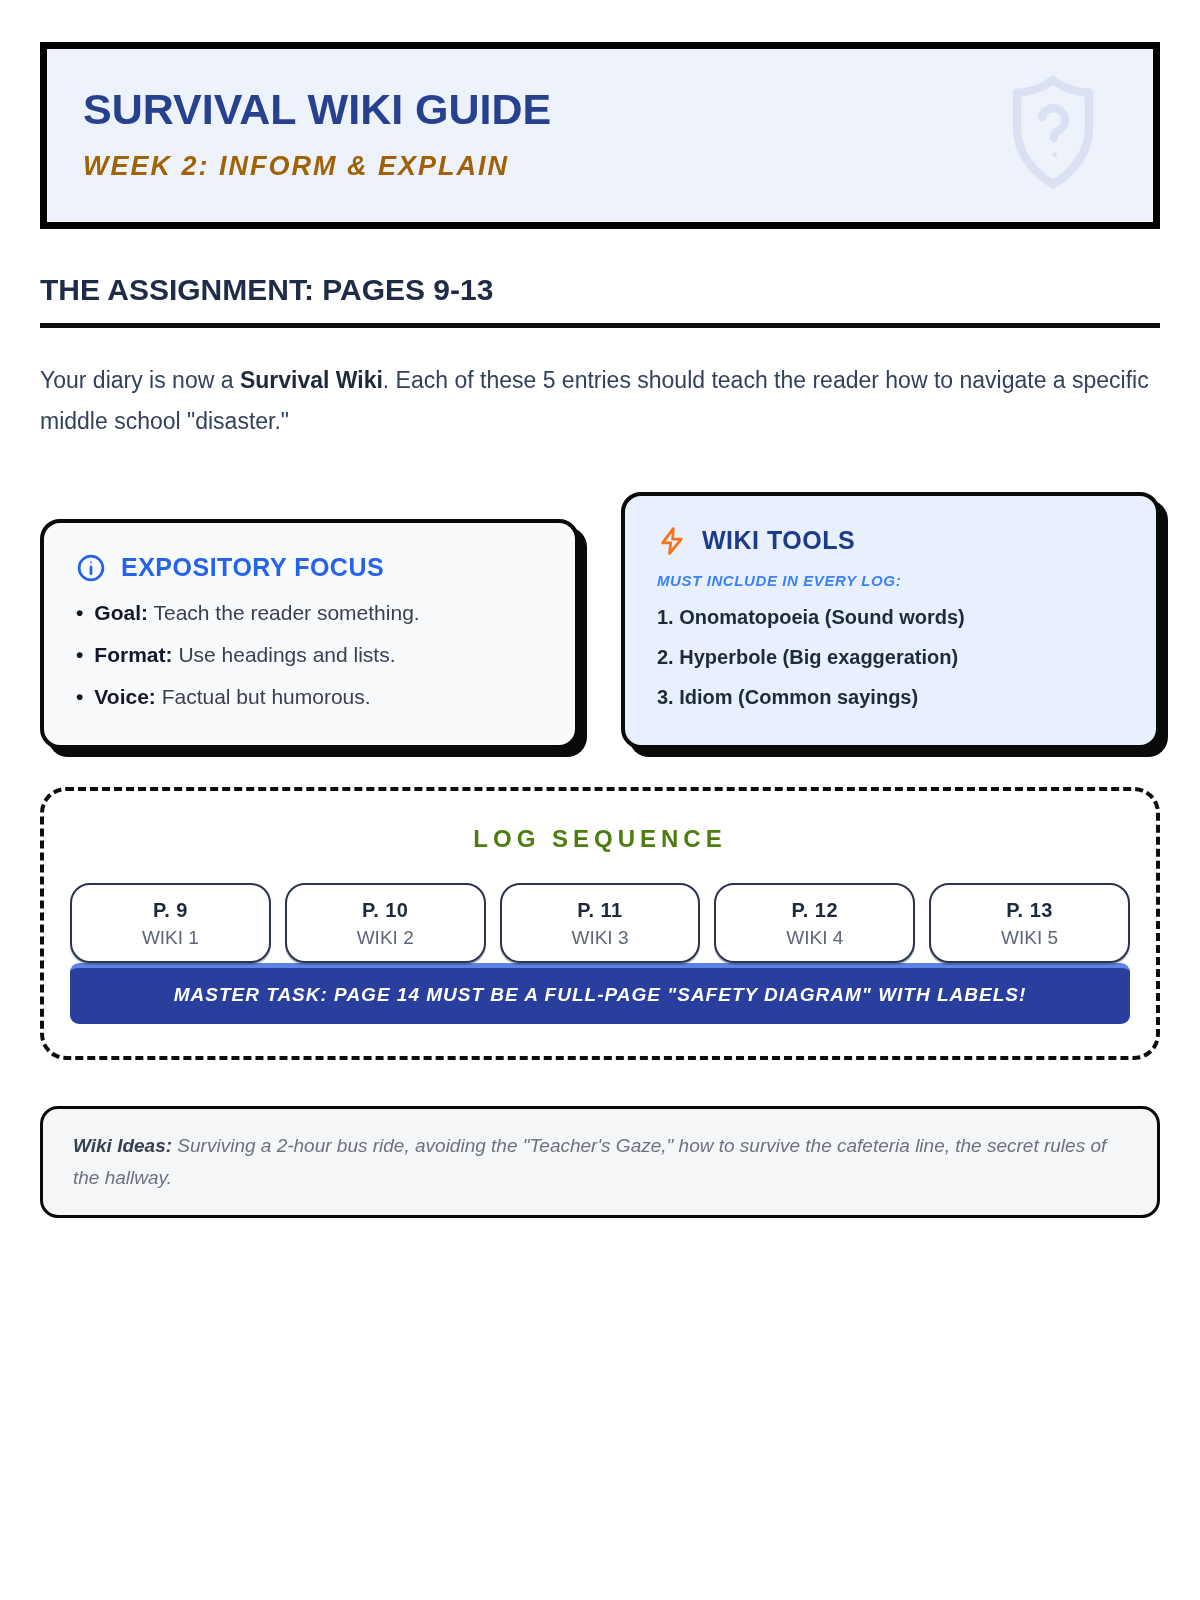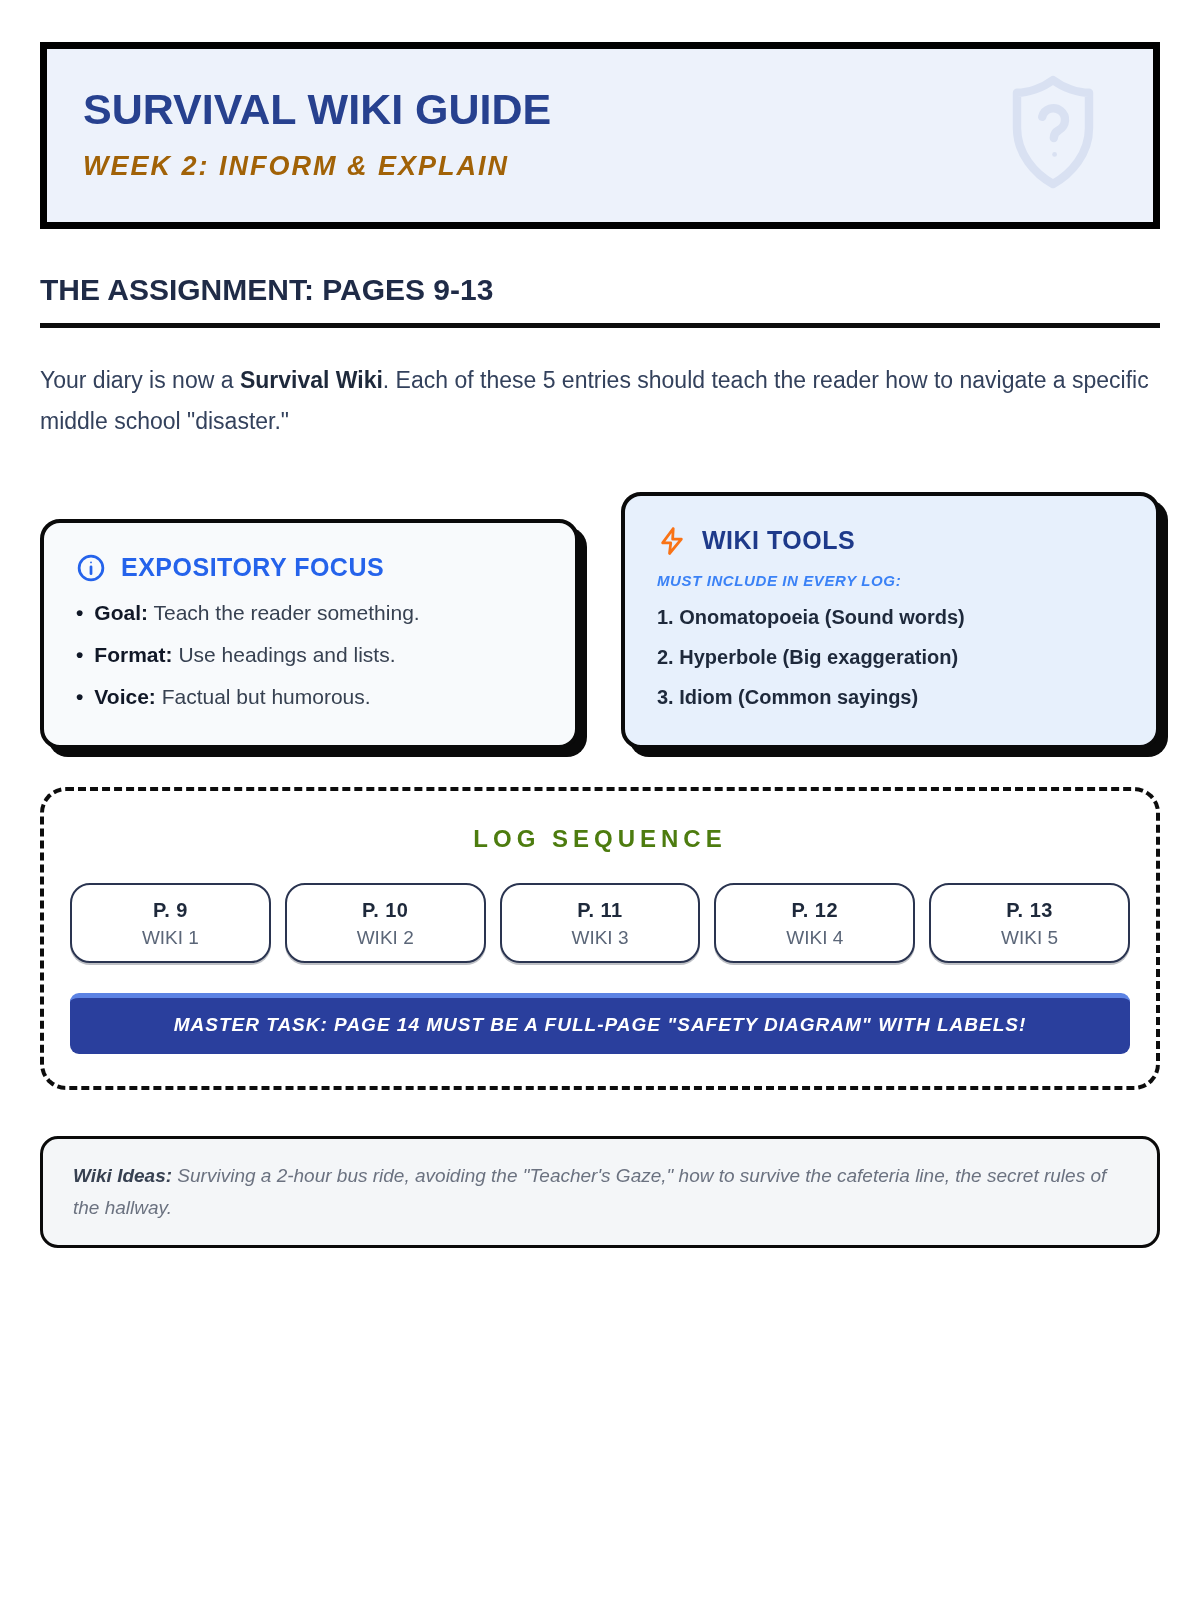--- a/index.html
+++ b/index.html
@@ -137,21 +137,20 @@
     border: 2px solid #2a3450;
     border-radius: 20px;
     text-align: center;
     padding: 14px 0 12px 0;
     box-shadow: 0 2px 0 rgba(20,28,48,0.28);
   }
   .page-num { font-size: 20px; font-weight: bold; color: #1e293b; letter-spacing: 0.5px; }
   .page-label { margin-top: 5px; font-size: 19px; color: #5b6678; }
 
   .master-banner {
-    margin-top: 30px;
     background: #2a3f9d;
     border-top: 5px solid #5c83e4;
     border-radius: 9px;
     padding: 16px 10px 18px 10px;
     text-align: center;
     color: #ffffff;
     font-weight: bold;
     font-style: italic;
     font-size: 19px;
     letter-spacing: 1px;

